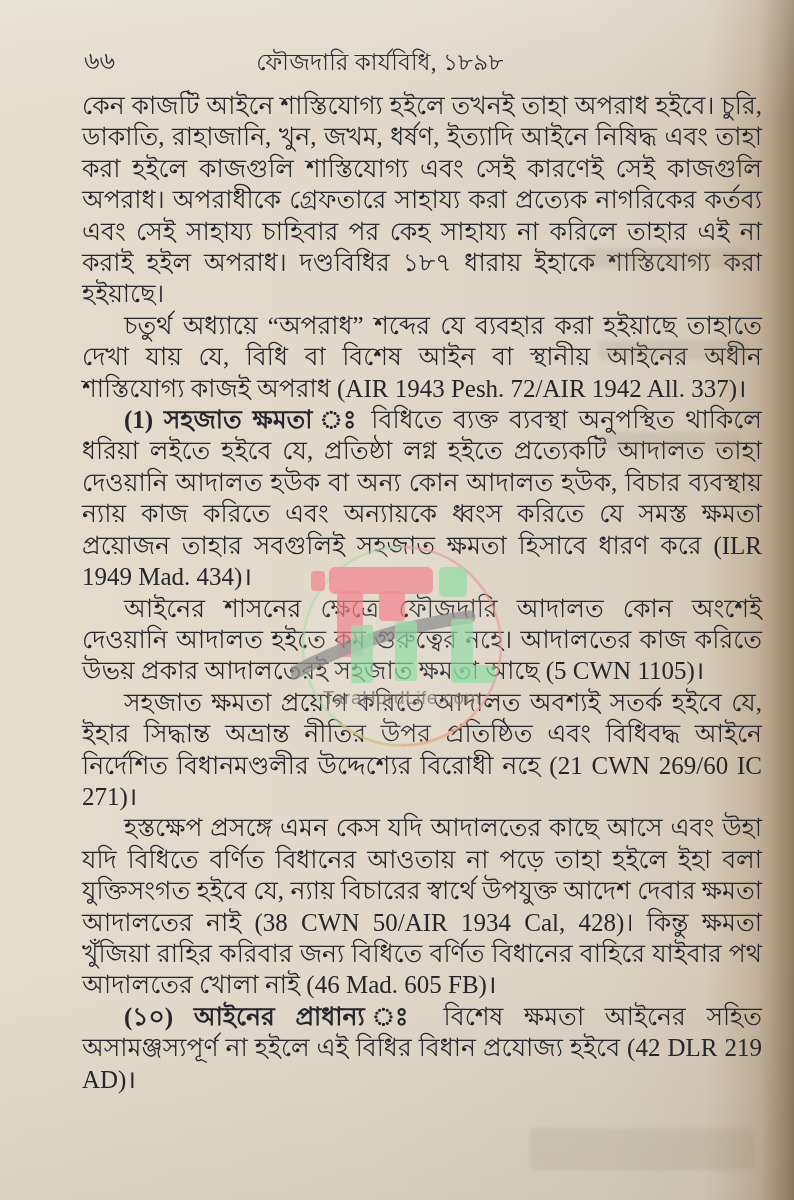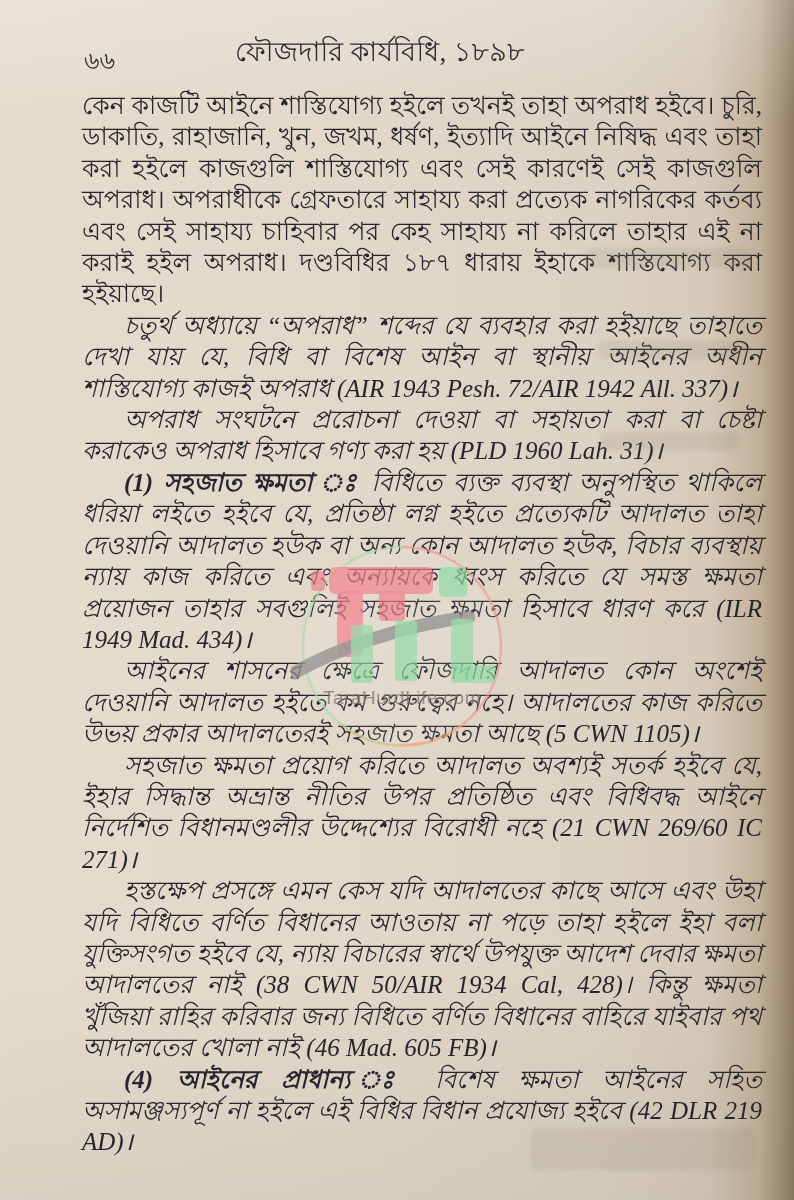--- a/index.html
+++ b/index.html
@@ -11,30 +11,30 @@
     position:absolute;inset:0;
     background:
       linear-gradient(180deg, rgba(255,255,255,.20) 0%, rgba(255,255,255,0) 10%, rgba(0,0,0,0) 80%, rgba(0,0,0,.05) 100%),
       linear-gradient(90deg, #e5dccd 0%, #e1d8c9 45%, #dcd2c3 76%, #d6cab9 89%, #c3b29a 95.5%, #a18e75 98.6%, #8e7b62 100%);
   }
   .page-number{
     position:absolute;top:42px;left:84px;
     font-size:24px;color:#2d2d35;
   }
   .page-title{
-    position:absolute;top:31px;left:0;width:760px;text-align:center;
-    font-size:27px;color:#2d2d35;letter-spacing:.3px;
+    position:absolute;top:44px;left:0;width:760px;text-align:center;
+    font-size:23px;color:#2d2d35;letter-spacing:.3px;
   }
   .text-column{
     position:absolute;top:90px;left:82px;width:680px;
     font-size:25px;line-height:31.4px;color:#26262e;
     text-align:justify;
   }
   .para{margin:0;}
-  .para.indent{text-indent:42px;font-style:italic;}
+  .para.indent{text-indent:42px;}
   .para strong{font-weight:700;}
   .watermark{
     position:absolute;left:291px;top:541px;width:222px;height:212px;
     opacity:.85;pointer-events:none;
   }
   .smudge{
     position:absolute;background:rgba(146,128,105,.16);
     filter:blur(2px);border-radius:6px;
   }
   .s1{left:585px;top:248px;width:165px;height:20px;}
@@ -46,26 +46,25 @@
 <body>
 
 <div class="scan">
 
   <div class="page-number">৬৬</div>
   <div class="page-title">ফৌজদারি কার্যবিধি, ১৮৯৮</div>
 
   <div class="text-column">
       <p class="para">কেন কাজটি আইনে শাস্তিযোগ্য হইলে তখনই তাহা অপরাধ হইবে। চুরি, ডাকাতি, রাহাজানি, খুন, জখম, ধর্ষণ, ইত্যাদি আইনে নিষিদ্ধ এবং তাহা করা হইলে কাজগুলি শাস্তিযোগ্য এবং সেই কারণেই সেই কাজগুলি অপরাধ। অপরাধীকে গ্রেফতারে সাহায্য করা প্রত্যেক নাগরিকের কর্তব্য এবং সেই সাহায্য চাহিবার পর কেহ সাহায্য না করিলে তাহার এই না করাই হইল অপরাধ। দণ্ডবিধির ১৮৭ ধারায় ইহাকে শাস্তিযোগ্য করা হইয়াছে।</p>
       <p class="para indent">চতুর্থ অধ্যায়ে “অপরাধ” শব্দের যে ব্যবহার করা হইয়াছে তাহাতে দেখা যায় যে, বিধি বা বিশেষ আইন বা স্থানীয় আইনের অধীন শাস্তিযোগ্য কাজই অপরাধ (AIR 1943 Pesh. 72/AIR 1942 All. 337)।</p>
-      <p class="para indent">অপরাধ সংঘটনে প্ররোচনা দেওয়া বা সহায়তা করা বা চেষ্টা করাকেও অপরাধ হিসাবে গণ্য করা হয় (PLD 1960 Lah. 31)।</p>
       <p class="para indent"><strong>(1) সহজাত ক্ষমতা ঃ </strong>বিধিতে ব্যক্ত ব্যবস্থা অনুপস্থিত থাকিলে ধরিয়া লইতে হইবে যে, প্রতিষ্ঠা লগ্ন হইতে প্রত্যেকটি আদালত তাহা দেওয়ানি আদালত হউক বা অন্য কোন আদালত হউক, বিচার ব্যবস্থায় ন্যায় কাজ করিতে এবং অন্যায়কে ধ্বংস করিতে যে সমস্ত ক্ষমতা প্রয়োজন তাহার সবগুলিই সহজাত ক্ষমতা হিসাবে ধারণ করে (ILR 1949 Mad. 434)।</p>
       <p class="para indent">আইনের শাসনের ক্ষেত্রে ফৌজদারি আদালত কোন অংশেই দেওয়ানি আদালত হইতে কম গুরুত্বের নহে। আদালতের কাজ করিতে উভয় প্রকার আদালতেরই সহজাত ক্ষমতা আছে (5 CWN 1105)।</p>
       <p class="para indent">সহজাত ক্ষমতা প্রয়োগ করিতে আদালত অবশ্যই সতর্ক হইবে যে, ইহার সিদ্ধান্ত অভ্রান্ত নীতির উপর প্রতিষ্ঠিত এবং বিধিবদ্ধ আইনে নির্দেশিত বিধানমণ্ডলীর উদ্দেশ্যের বিরোধী নহে (21 CWN 269/60 IC 271)।</p>
       <p class="para indent">হস্তক্ষেপ প্রসঙ্গে এমন কেস যদি আদালতের কাছে আসে এবং উহা যদি বিধিতে বর্ণিত বিধানের আওতায় না পড়ে তাহা হইলে ইহা বলা যুক্তিসংগত হইবে যে, ন্যায় বিচারের স্বার্থে উপযুক্ত আদেশ দেবার ক্ষমতা আদালতের নাই (38 CWN 50/AIR 1934 Cal, 428)। কিন্তু ক্ষমতা খুঁজিয়া রাহির করিবার জন্য বিধিতে বর্ণিত বিধানের বাহিরে যাইবার পথ আদালতের খোলা নাই (46 Mad. 605 FB)।</p>
-      <p class="para indent"><strong>(4) আইনের প্রাধান্য ঃ </strong>বিশেষ ক্ষমতা আইনের সহিত অসামঞ্জস্যপূর্ণ না হইলে এই বিধির বিধান প্রযোজ্য হইবে (42 DLR 219 AD)।</p>
+      <p class="para indent"><strong>(১০) আইনের প্রাধান্য ঃ </strong>বিশেষ ক্ষমতা আইনের সহিত অসামঞ্জস্যপূর্ণ না হইলে এই বিধির বিধান প্রযোজ্য হইবে (42 DLR 219 AD)।</p>
     </div>
 
   <div class="smudge s1"></div>
   <div class="smudge s2"></div>
   <div class="smudge s3"></div>
   <div class="smudge s4"></div>
 
   <svg class="watermark" viewBox="0 0 222 212" xmlns="http://www.w3.org/2000/svg">
     <circle cx="111" cy="105" r="99" fill="rgba(255,255,255,0.10)"></circle>
     <path d="M 111,6 A 99,99 0 0 0 111,204" fill="none" stroke="#a8dca8" stroke-width="2.5" opacity="0.75"></path>

